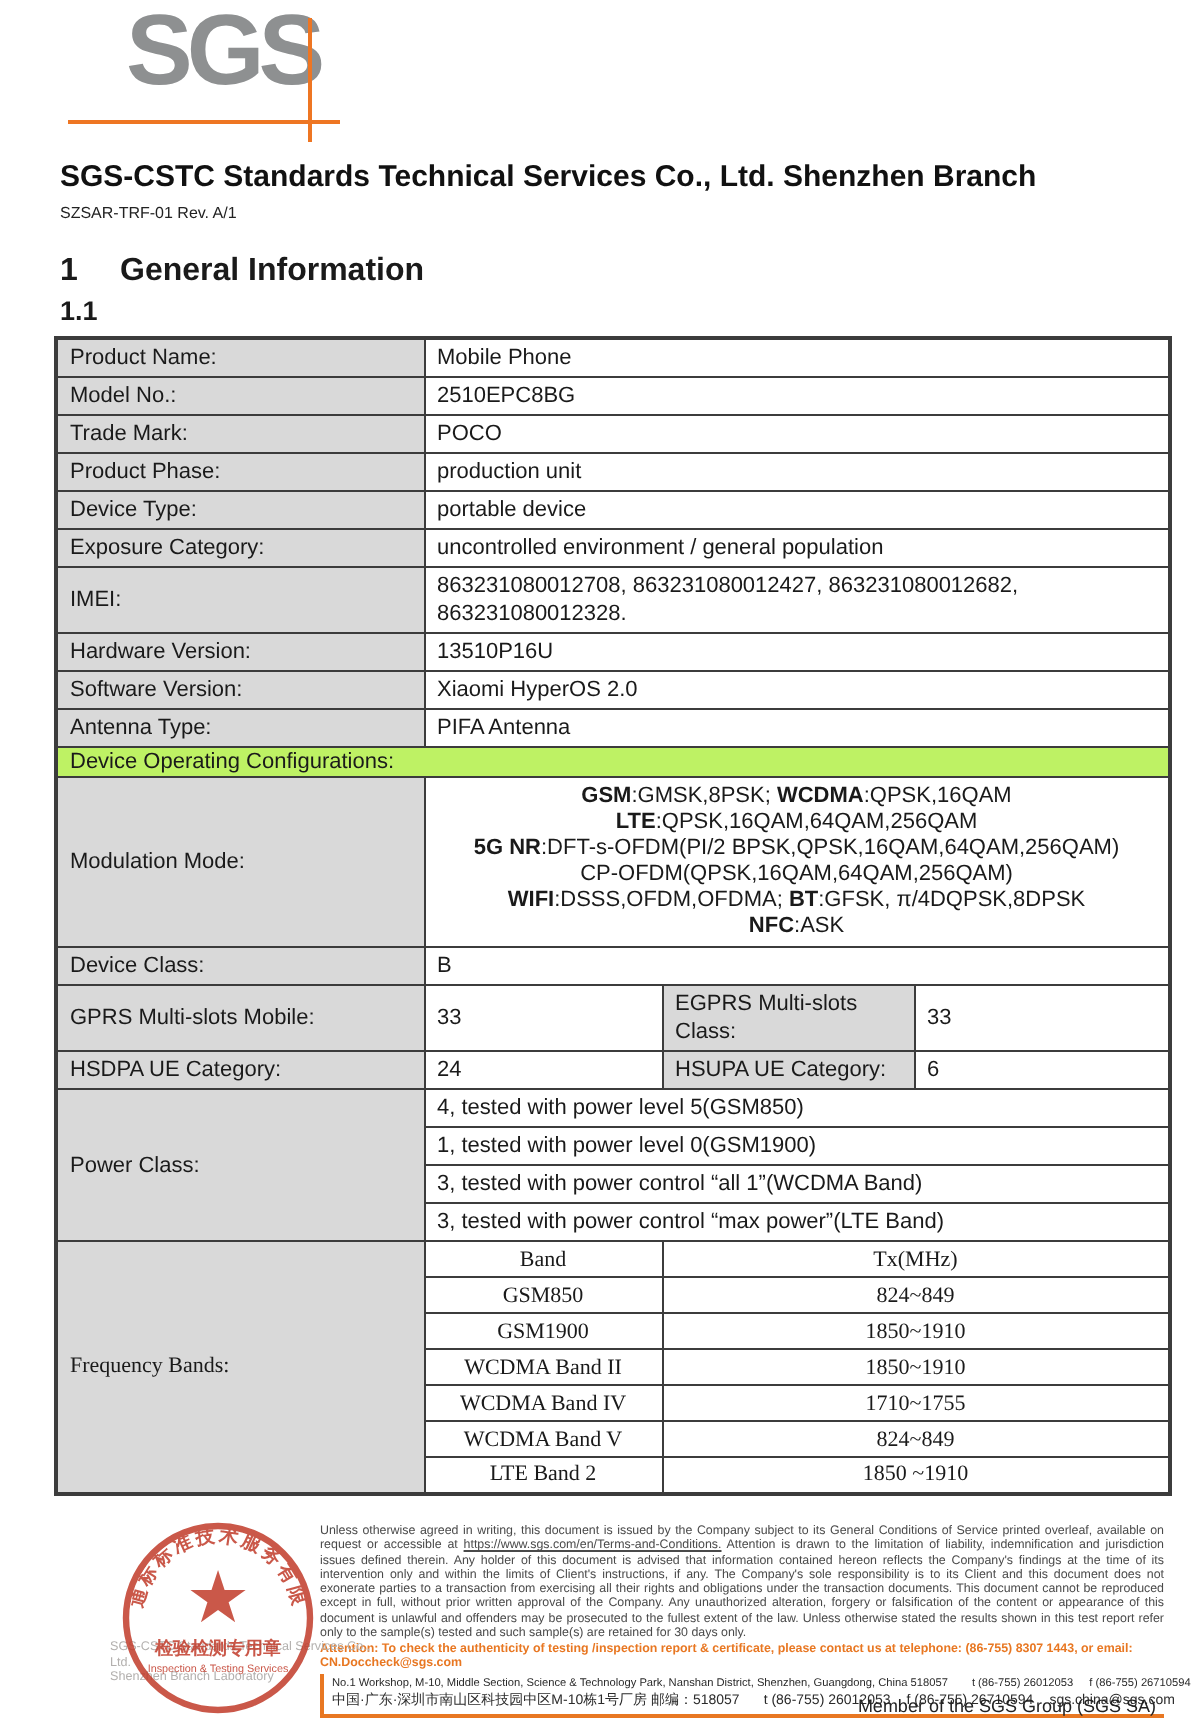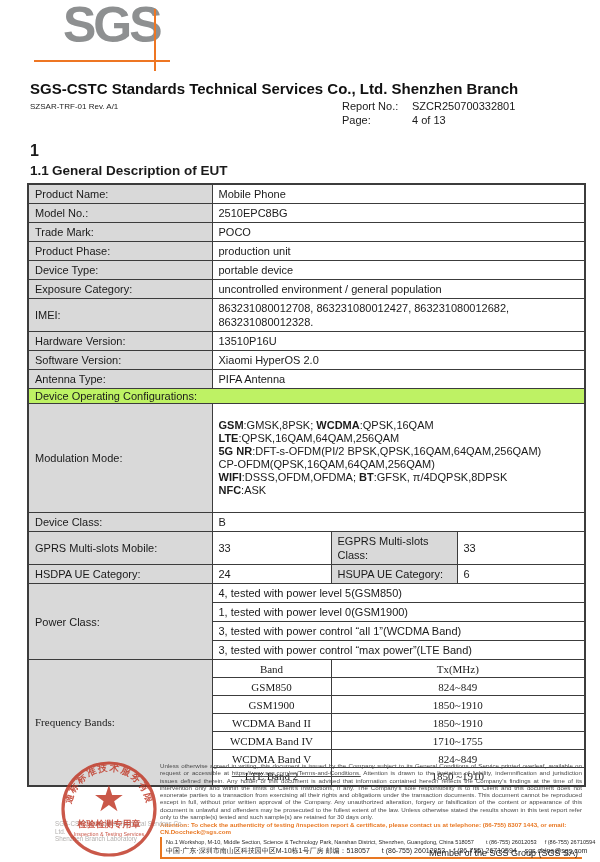--- a/index.html
+++ b/index.html
@@ -26,21 +26,21 @@
   .h1 .num { width:30px; }
   .h2 { margin:3px 0 0 30px; font-size:13.5px; font-weight:700; display:flex; }
   .h2 .num { width:22px; }
   
   table.eut { border-collapse:collapse; width:557px; margin:5px 0 0 27px; font-size:11px; table-layout:fixed; border:2px solid #3c3c3c; }
   .eut td { border:1px solid #3c3c3c; padding:2px 6px; line-height:14px; vertical-align:middle; white-space:pre-line; overflow:hidden;margin-left:32px; }
   .eut td.lbl { background:#d9d9d9; }
   .eut td.cfg { background:#bef264; padding:1px 6px; line-height:12px; }
   .eut td.ctr { text-align:center; }
   .eut tr.freq td { height:18px; padding:1px 6px;font-family:Liberation Serif, serif; }
-  .eut td.mod { padding:15px 6px; }
+  .eut td.mod { padding:3px 6px;text-align:center; }
   .eut td.mod div { line-height:13px; white-space:normal; }
   .eut .b { font-weight:700; }
   
   .footer { position:absolute; left:0; top:756px; width:600px; }
   .stamp-company {
     position:absolute; left:55px; top:64px; width:135px; font-size:6.3px;
     line-height:7.5px; color:#b3b0ae; z-index:1;
   }
   .stamp-svg { position:absolute; left:58px; top:2px; z-index:2; }
   .footer-right { position:absolute; left:160px; top:6px; width:422px; }
@@ -59,35 +59,29 @@
 
 <div class="header">
   <div class="logo">
     <span class="logo-text">SGS</span>
     <div class="logo-hline"></div>
     <div class="logo-vline"></div>
   </div>
   <div class="company-title">SGS-CSTC Standards Technical Services Co., Ltd. Shenzhen Branch</div>
   <div class="meta-row">
     <span class="form-code">SZSAR-TRF-01  Rev. A/1</span>
-    <div class="meta-right">
-      <span>Report No.:</span>
-      <span>SZCR250700332801</span>
-      <span>Page:</span>
-      <span>4 of 13</span>
-    </div>
   </div>
 </div>
 
 <div class="h1">
   <span class="num">1</span>
+  <span>General Information</span>
 </div>
 <div class="h2">
   <span class="num">1.1</span>
-  <span>General Description of EUT</span>
 </div>
 
 <table class="eut">
   <colgroup>
     <col style="width:184px">
       <col style="width:119px">
       <col style="width:126px">
       <col style="width:128px">
   </colgroup>
   <tbody id="eut-body">

